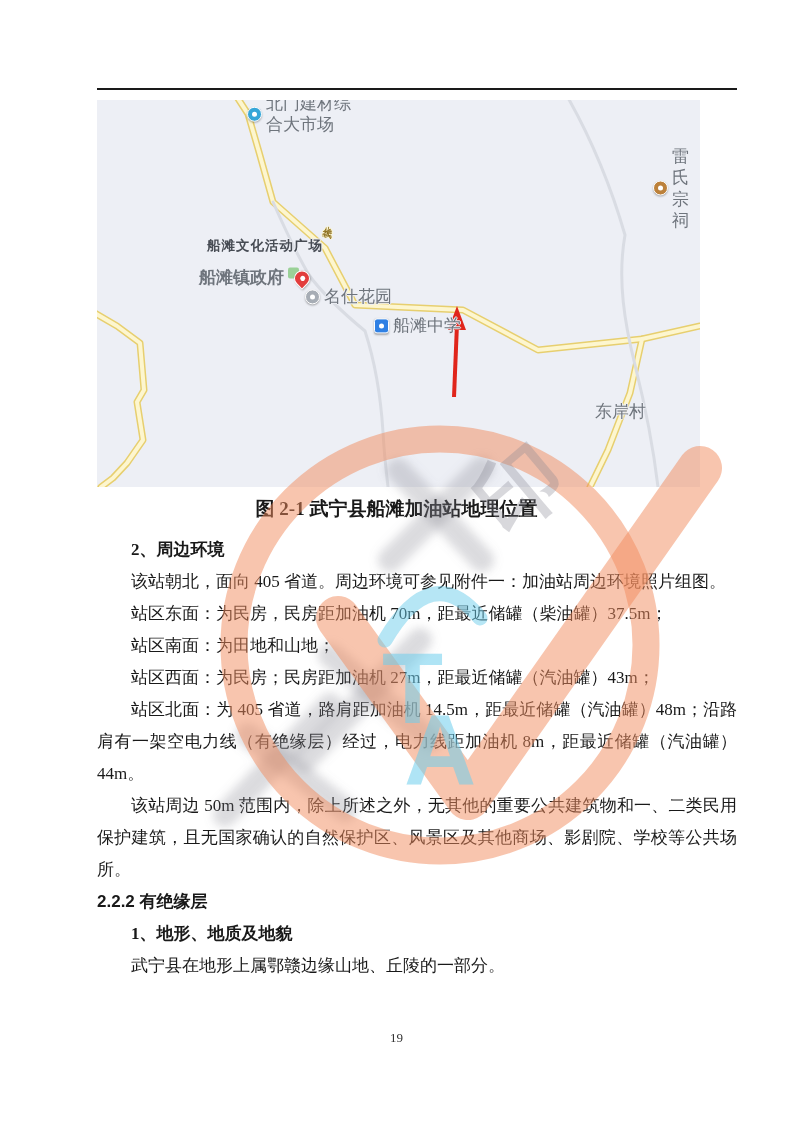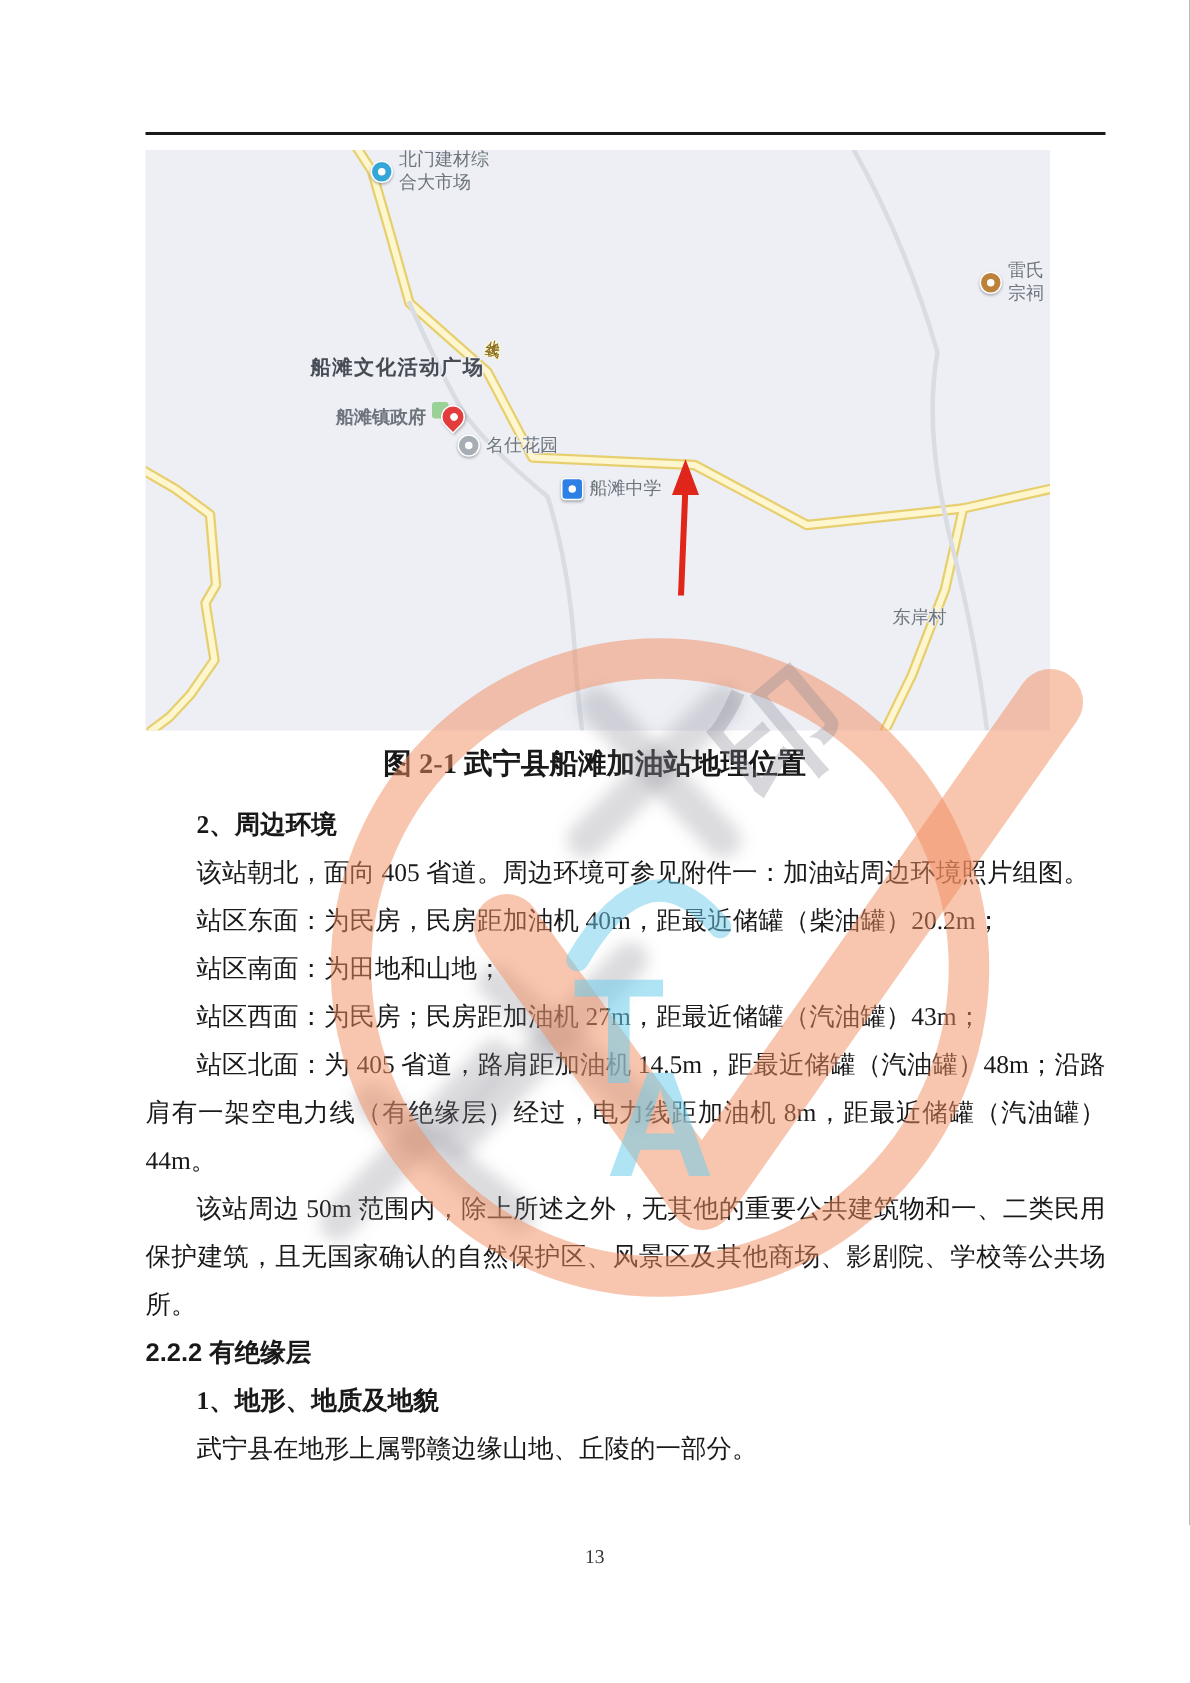--- a/index.html
+++ b/index.html
@@ -15,21 +15,21 @@
   
   .map{position:absolute;left:97px;top:100px;width:603px;height:387px;background:#edeff5;overflow:hidden;}
   .map svg{position:absolute;left:0;top:0;}
   .poi{position:absolute;display:flex;align-items:center;gap:4px;transform:translateY(-50%);white-space:pre-line;}
   .poi .pin{position:relative;width:13px;height:13px;border-radius:50%;background:#999;
             border:1.5px solid #fff;box-shadow:0 1px 2px rgba(0,0,0,.3);flex:0 0 auto;}
   .poi .pin::after{content:"";position:absolute;left:50%;top:50%;width:5px;height:5px;margin:-2.5px 0 0 -2.5px;
             border-radius:50%;background:#fff;}
   .pin-drop .pin{border-radius:50% 50% 50% 0;transform:rotate(-45deg);width:14px;height:14px;}
   .pin-square .pin{border-radius:3px;}
-  .poi .lbl{font-family:"Liberation Sans","DejaVu Sans",sans-serif;font-size:12px;color:#6e747c;line-height:1.25;
+  .poi .lbl{font-family:"Liberation Sans","DejaVu Sans",sans-serif;font-size:17px;color:#6e747c;line-height:1.25;
             text-shadow:1px 0 #edeff5,-1px 0 #edeff5,0 1px #edeff5,0 -1px #edeff5;}
   .label-bold .lbl{font-size:13.5px;font-weight:bold;color:#474c54;letter-spacing:1px;}
   .side-left{transform:translate(calc(-100% + 16px),-50%);flex-direction:row;font-weight:bold;}
   .side-left .lbl{order:-1;}
   .gsq{width:11px;height:11px;background:#9ad197;border-radius:2px;margin-right:-9px;margin-top:-10px;flex:0 0 auto;}
   .roadname{position:absolute;left:226px;top:118px;writing-mode:vertical-rl;transform:rotate(12deg);
             font-family:"Liberation Sans",sans-serif;font-size:10px;color:#8a6d1f;letter-spacing:1px;
             text-shadow:1px 0 #fdf6cf,-1px 0 #fdf6cf,0 1px #fdf6cf,0 -1px #fdf6cf;}
 
   
@@ -91,31 +91,31 @@
       <div class="poi pin-circle" style="left: 208px; top: 197px;"><span class="pin" style="background: rgb(167, 173, 181);"></span><span class="lbl" style="color: rgb(110, 116, 124);">名仕花园</span></div>
       <div class="poi pin-square" style="left: 277px; top: 226px;"><span class="pin" style="background: rgb(47, 128, 228);"></span><span class="lbl" style="color: rgb(110, 116, 124);">船滩中学</span></div>
       <div class="poi label" style="left: 498px; top: 312px;"><span class="lbl" style="color: rgb(110, 116, 124);">东岸村</span></div>
     </div>
 
   <div class="caption">图 2-1 武宁县船滩加油站地理位置</div>
 
   <div class="bodytext" id="bodytext">
       <div class="h3">2、周边环境</div>
       <div class="p">该站朝北，面向 405 省道。周边环境可参见附件一：加油站周边环境照片组图。</div>
-      <div class="p">站区东面：为民房，民房距加油机 40m，距最近储罐（柴油罐）20.2m；</div>
+      <div class="p">站区东面：为民房，民房距加油机 70m，距最近储罐（柴油罐）37.5m；</div>
       <div class="p">站区南面：为田地和山地；</div>
       <div class="p">站区西面：为民房；民房距加油机 27m，距最近储罐（汽油罐）43m；</div>
       <div class="p">站区北面：为 405 省道，路肩距加油机 14.5m，距最近储罐（汽油罐）48m；沿路肩有一架空电力线（有绝缘层）经过，电力线距加油机 8m，距最近储罐（汽油罐）44m。</div>
       <div class="p">该站周边 50m 范围内，除上所述之外，无其他的重要公共建筑物和一、二类民用保护建筑，且无国家确认的自然保护区、风景区及其他商场、影剧院、学校等公共场所。</div>
       <div class="h2">2.2.2 有绝缘层</div>
       <div class="h3">1、地形、地质及地貌</div>
       <div class="p">武宁县在地形上属鄂赣边缘山地、丘陵的一部分。</div>
     </div>
 
-  <div class="pagenum">13</div>
+  <div class="pagenum">19</div>
 
   <div class="wm">
     <svg width="793" height="1122" viewBox="0 0 793 1122">
       <defs>
           <filter id="blur">
             <feGaussianBlur stdDeviation="5"></feGaussianBlur>
           </filter>
         </defs>
 
       <g stroke="rgba(125,125,138,0.28)" stroke-width="24" stroke-linecap="round" filter="url(#blur)">

